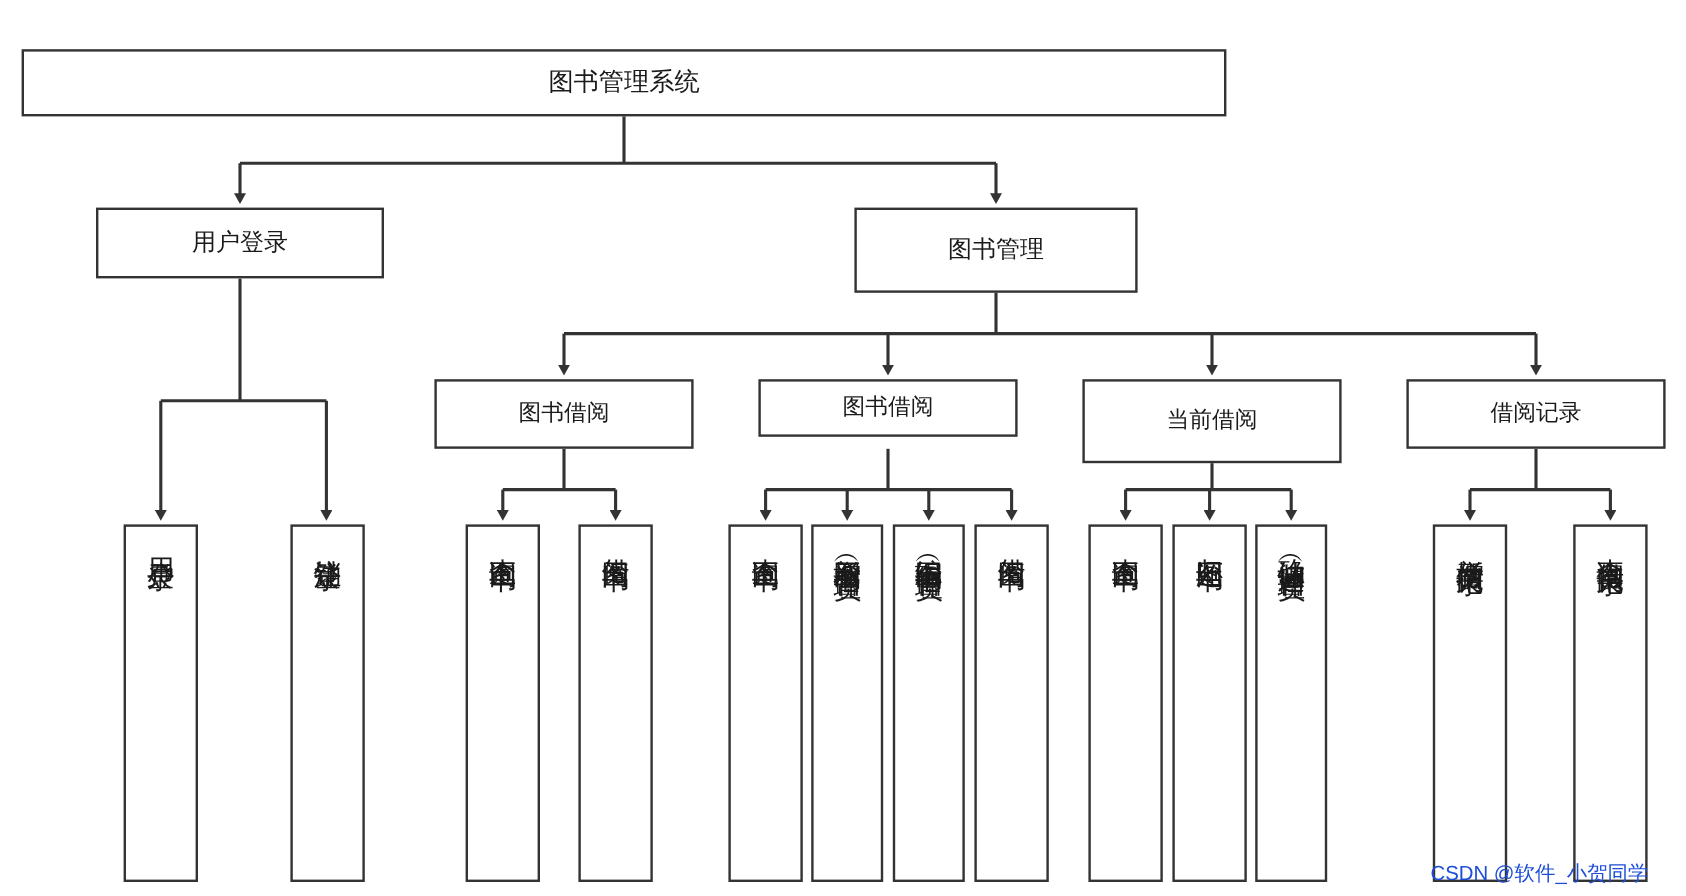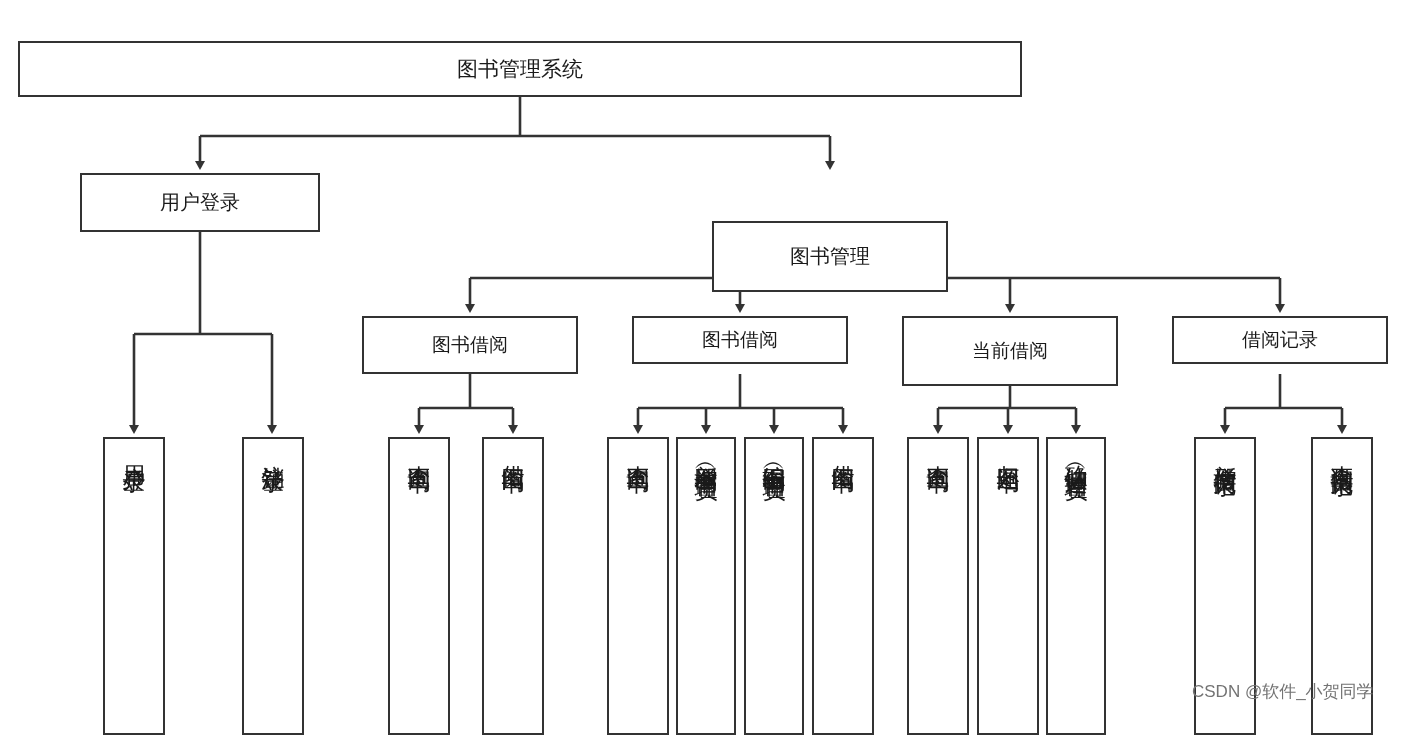--- a/index.html
+++ b/index.html
@@ -51,23 +51,23 @@
     writing-mode: vertical-rl;
     text-orientation: upright;
     font-size: 23px;
     letter-spacing: 2px;
     line-height: 1;
     white-space: nowrap;
   }
   #watermark {
     position: absolute;
     left: 1192px;
-    top: 680px;
+    top: 716px;
     font-size: 17px;
-    color: #737373;
+    color: #1d4ed8;
     white-space: nowrap;
     z-index: 3;
     font-family: "Liberation Sans", "DejaVu Sans", sans-serif;
   }
 </style>
 </head>
 <body>
 
 <div id="canvas">
 
@@ -121,34 +121,34 @@
     </g>
   </svg>
 
   <div class="node root" style="left:18px; top:9px; width:1004px; height:56px;margin-top:32px;">
     <span class="node-label">图书管理系统</span>
   </div>
 
   <div class="node lvl2" style="left:80px; top:173px; width:240px; height:59px;">
     <span class="node-label">用户登录</span>
   </div>
-  <div class="node lvl2" style="left:712px; top:173px; width:236px; height:71px;margin-top:48px;">
+  <div class="node lvl2" style="left:712px; top:173px; width:236px; height:71px;">
     <span class="node-label">图书管理</span>
   </div>
 
   <div class="node lvl3" style="left:362px; top:316px; width:216px; height:58px;">
     <span class="node-label">图书借阅</span>
   </div>
   <div class="node lvl3" style="left:632px; top:316px; width:216px; height:48px;">
     <span class="node-label">图书借阅</span>
   </div>
   <div class="node lvl3" style="left:902px; top:316px; width:216px; height:70px;">
     <span class="node-label">当前借阅</span>
   </div>
-  <div class="node lvl3" style="left:1172px; top:316px; width:216px; height:48px;align-items:center;">
+  <div class="node lvl3" style="left:1172px; top:316px; width:216px; height:58px;align-items:center;">
     <span class="node-label">借阅记录</span>
   </div>
 
   <div class="node leaf" style="left:103px; top:437px; width:62px; height:298px;">
     <span class="node-label">用户登录</span>
   </div>
   <div class="node leaf" style="left:242px; top:437px; width:62px; height:298px;">
     <span class="node-label">注销登录</span>
   </div>
   <div class="node leaf" style="left:388px; top:437px; width:62px; height:298px;">

